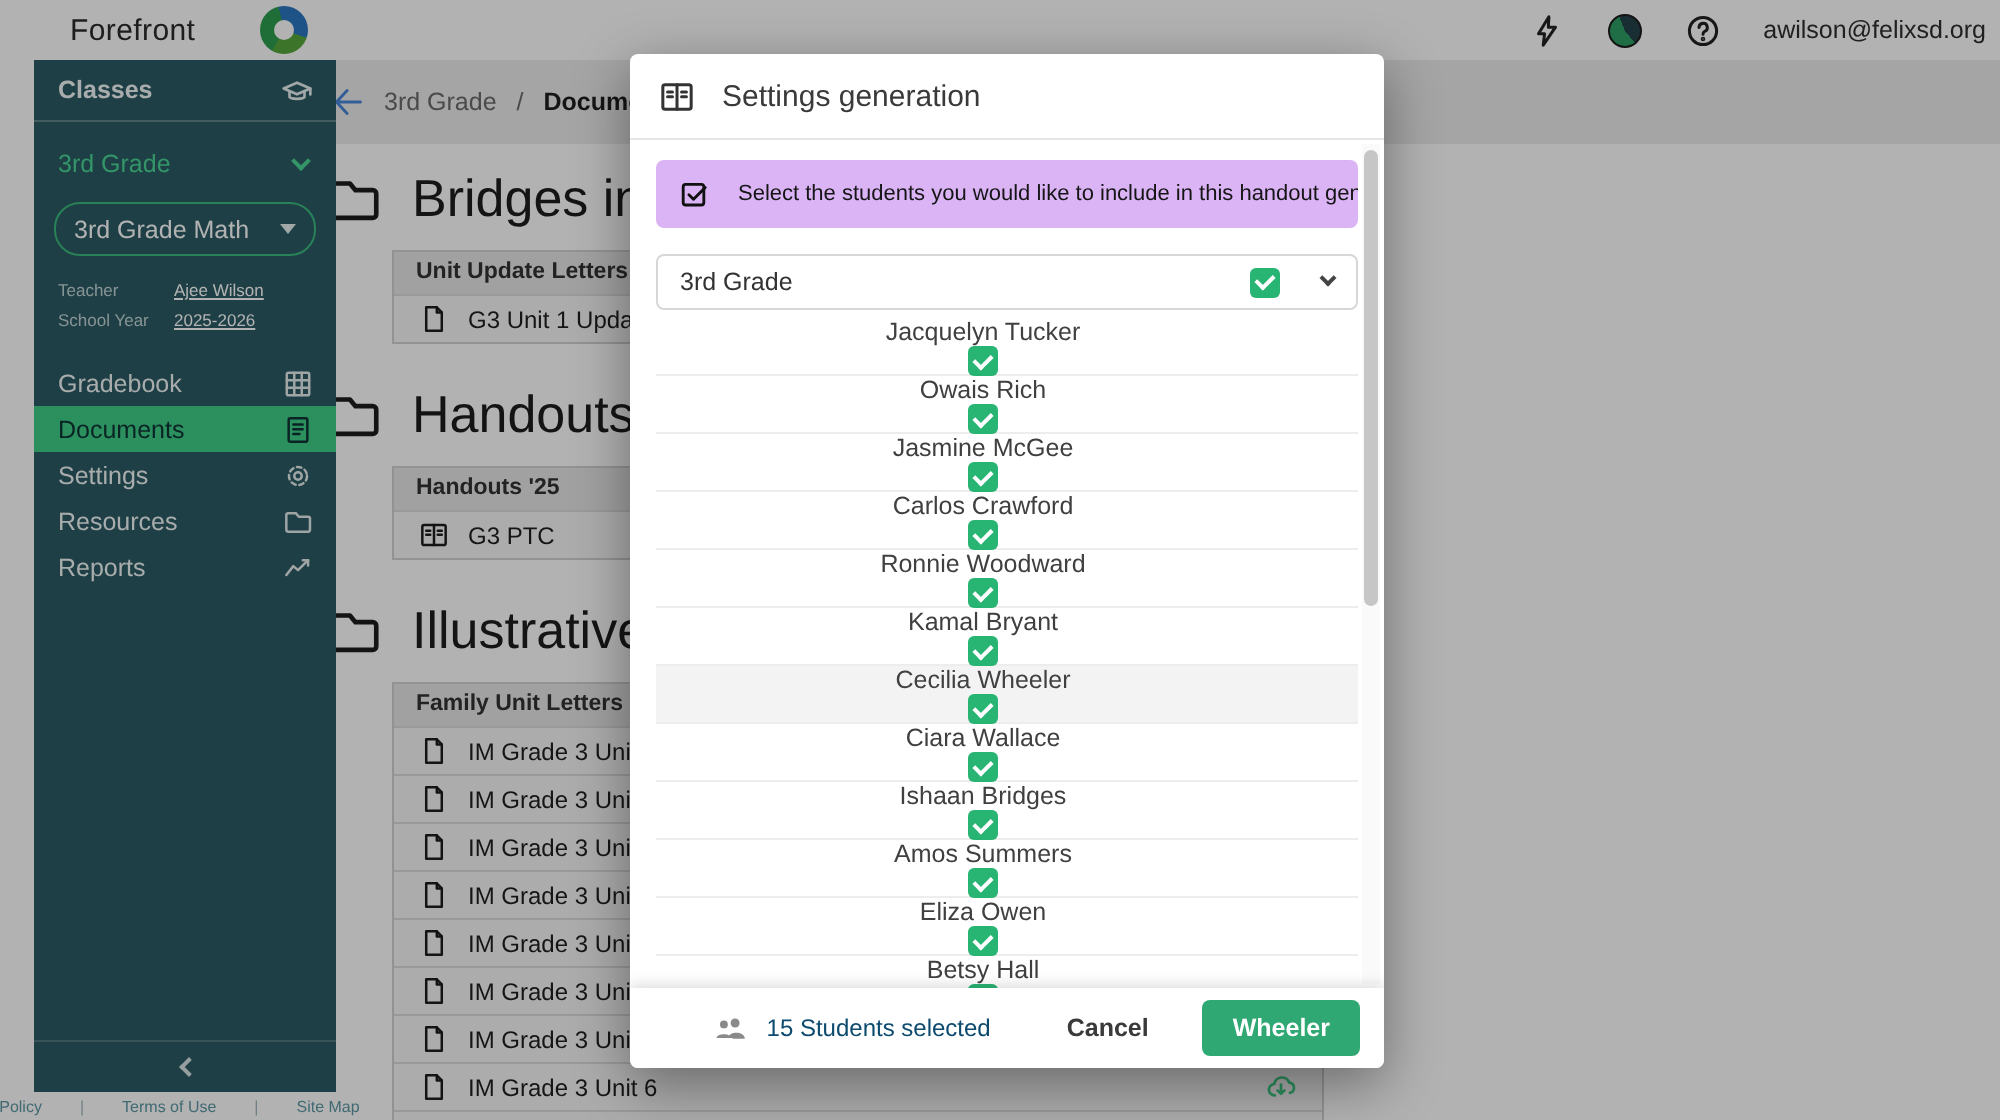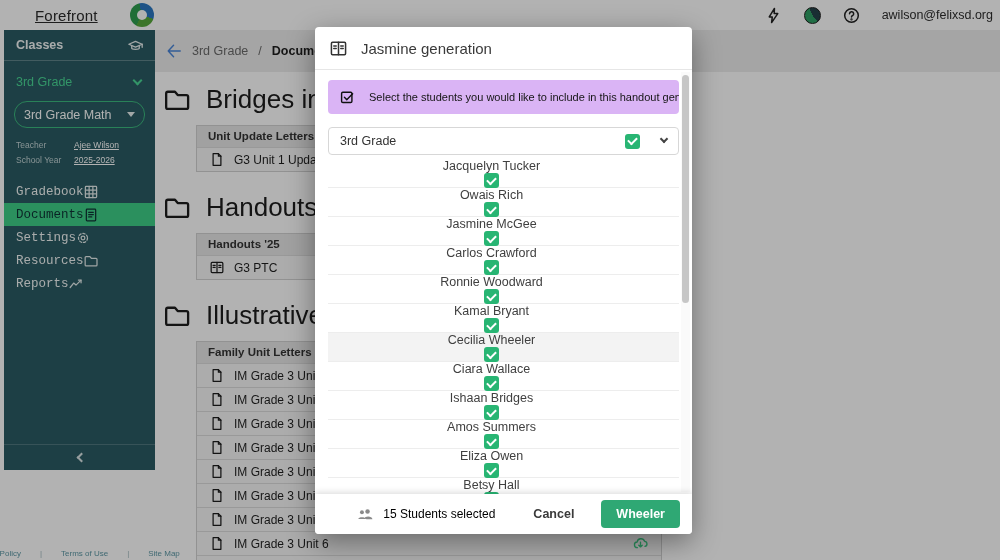--- a/index.html
+++ b/index.html
@@ -2,49 +2,49 @@
 <html><head>
 <meta charset="utf-8">
 <style>
   * { margin:0; padding:0; box-sizing:border-box; }
   html,body { background:#888; }
   body { font-family:"Liberation Sans", sans-serif; }
   .page { position:relative; width:1000px; height:560px; background:#fff; overflow:hidden; }
 
   
   .topbar { position:absolute; left:0; top:0; width:1000px; height:30px; background:#fff; display:flex; align-items:center; z-index:1; }
-  .brand { margin-left:35px; font-size:15px; color:#2b2b2b; letter-spacing:.2px;text-decoration:underline; }
+  .brand { margin-left:35px; font-size:15px; color:#2b2b2b; letter-spacing:.2px; }
   .logo { margin-left:32px; width:24px; height:24px; border-radius:50%;
           background:conic-gradient(from 210deg,#2f9e4f 0 38%,#2b78c2 38% 72%,#57a83c 72% 100%); position:relative; }
   .logo::after { content:""; position:absolute; left:7px; top:7px; width:10px; height:10px; border-radius:50%; background:#fff; }
   .top-right { margin-left:auto; display:flex; align-items:center; gap:22px; margin-right:7px; }
   .ticon { width:17px; height:17px; color:#222; display:inline-flex; }
   .ticon svg { width:100%; height:100%; }
   .avatar { width:17px; height:17px; border-radius:50%; border:1.5px solid #1d1d1d;
             background:conic-gradient(from 140deg,#2f9e63 0 55%, #24434a 55% 100%); }
   .email { font-size:12.5px; color:#2e2e2e; }
 
   
-  .sidebar { position:absolute; left:4px; top:30px; width:151px; height:440px; background:#2a5b63; color:#f2f6f6; z-index:1; }
+  .sidebar { position:absolute; left:17px; top:30px; width:151px; height:516px; background:#2a5b63; color:#f2f6f6; z-index:1; }
   .sb-header { height:31px; display:flex; align-items:center; justify-content:space-between; padding:0 12px;
                border-bottom:1px solid rgba(255,255,255,.25); font-weight:bold; font-size:12.5px; }
   .sb-header .ticon { color:#e8efef; width:15px; height:13px; }
   .sb-grade { display:flex; align-items:center; justify-content:space-between; padding:14px 14px 4px 12px; color:#49d695; font-size:12.5px; }
   .chev { width:7px; height:7px; border-right:2px solid currentColor; border-bottom:2px solid currentColor; display:inline-block; }
   .chev.down { transform:rotate(45deg); margin-top:-4px; }
   .chev.left { transform:rotate(135deg); margin-left:4px; }
   .sb-select { margin:8px 10px 0; border:1px solid #3cb97e; border-radius:13px; height:27px; display:flex; align-items:center;
                justify-content:space-between; padding:0 9px; font-size:12.5px; color:#fff; cursor:pointer; }
   .caret { width:0; height:0; border-left:4px solid transparent; border-right:4px solid transparent; border-top:5px solid #e8efef; }
   .sb-meta { padding:10px 12px 0; font-size:8.5px; line-height:15px; }
   .sb-meta .mrow { display:flex; }
   .sb-meta .mlabel { width:58px; color:#c2d3d5; }
   .sb-meta .mvalue { color:#fff;text-decoration:underline; }
   .sb-nav { margin-top:12px; }
-  .nav-item { height:23px; display:flex; align-items:center; padding:0 12px; font-size:12.5px; cursor:pointer; color:#f2f6f6;font-family:Liberation Mono, monospace; }
+  .nav-item { height:23px; display:flex; align-items:center; justify-content:space-between; padding:0 12px; font-size:12.5px; cursor:pointer; color:#f2f6f6; }
   .nav-item .nav-icon { width:14px; height:14px; color:#e4ecec; display:inline-flex; }
   .nav-item .nav-icon svg { width:100%; height:100%; }
   .nav-item.active { background:#3ecf87; color:#0f3335; }
   .nav-item.active .nav-icon { color:#0f3335; }
   .sb-collapse { position:absolute; bottom:0; left:0; width:100%; height:26px; border-top:1px solid rgba(255,255,255,.18);
                  display:flex; align-items:center; justify-content:center; color:#d7e3e4; cursor:pointer; }
 
   .links { position:absolute; left:0; top:546px; width:151px; height:14px; background:#fff; display:flex; align-items:center;
            justify-content:center; gap:19px; font-size:8px; color:#5d98a5; z-index:1; white-space:nowrap; }
   .links .lsep { color:#9fb7bc; }
@@ -96,21 +96,21 @@
   .slist { margin:4px 13px 0; }
   .srow { height:29px; display:flex; align-items:center; justify-content:space-between; padding:0 28px 0 4px;
           border-bottom:1px solid #ededed; font-size:12.5px; color:#404040; cursor:pointer;flex-direction:column; }
   .srow.hl { background:#f3f3f3; }
   .sbar { position:absolute; right:2px; top:2px; bottom:2px; width:9px; background:#fafafa; }
   .sthumb { position:absolute; left:1px; top:3px; width:7px; height:228px; border-radius:4px; background:#c6c6c6; cursor:pointer; }
   .m-foot { height:40px; flex:none; background:#fff; box-shadow:0 -2px 6px rgba(0,0,0,.13); display:flex; align-items:center;
             justify-content:flex-end; gap:0; padding-right:12px; position:relative; z-index:2; }
   .picon { width:17px; height:14px; color:#8a8a8a; display:inline-flex; margin-right:9px; }
   .picon svg { width:100%; height:100%; }
-  .sel-text { font-size:12px; color:#000000; margin-right:38px; }
+  .sel-text { font-size:12px; color:#0c4a6e; margin-right:38px; }
   .btn-cancel { background:none; border:none; font-family:inherit; font-size:12.5px; font-weight:bold; color:#3a3a3a; cursor:pointer; margin-right:27px; }
   .btn-dl { background:#2fa874; border:none; border-radius:4px; color:#fff; font-family:inherit; font-size:12.5px; font-weight:bold;
             padding:7px 15px; cursor:pointer; }
 </style>
 </head>
 <body>
 
 <div class="page">
 
   <header class="topbar">
@@ -446,21 +446,21 @@
 
   <section class="modal">
     <header class="m-head">
       <span class="micon">
           <svg viewBox="0 0 18 18" fill="none" stroke="currentColor" stroke-width="1.6" stroke-linecap="round" stroke-linejoin="round">
             <rect x="1.5" y="2.5" width="15" height="13" rx="1.2"></rect>
             <path d="M9 2.5 v13"></path>
             <path d="M4 6.3 h2.6 M4 8.9 h2.6 M11.4 6.3 h2.6 M11.4 8.9 h2.6"></path>
           </svg>
         </span>
-      <h1>Jasmine generation</h1>
+      <h1>Settings generation</h1>
     </header>
     <div class="m-body">
       <div class="banner">
         <span class="bicon">
             <svg viewBox="0 0 18 18" fill="none" stroke="currentColor" stroke-width="1.6" stroke-linecap="round" stroke-linejoin="round">
               <rect x="1.8" y="3.6" width="11.6" height="11.6" rx="1.4"></rect>
               <path d="M5 9.4 l2.6 2.6 L14.2 5.3"></path>
             </svg>
           </span>
         <span>Select the students you would like to include in this handout generation</span>

